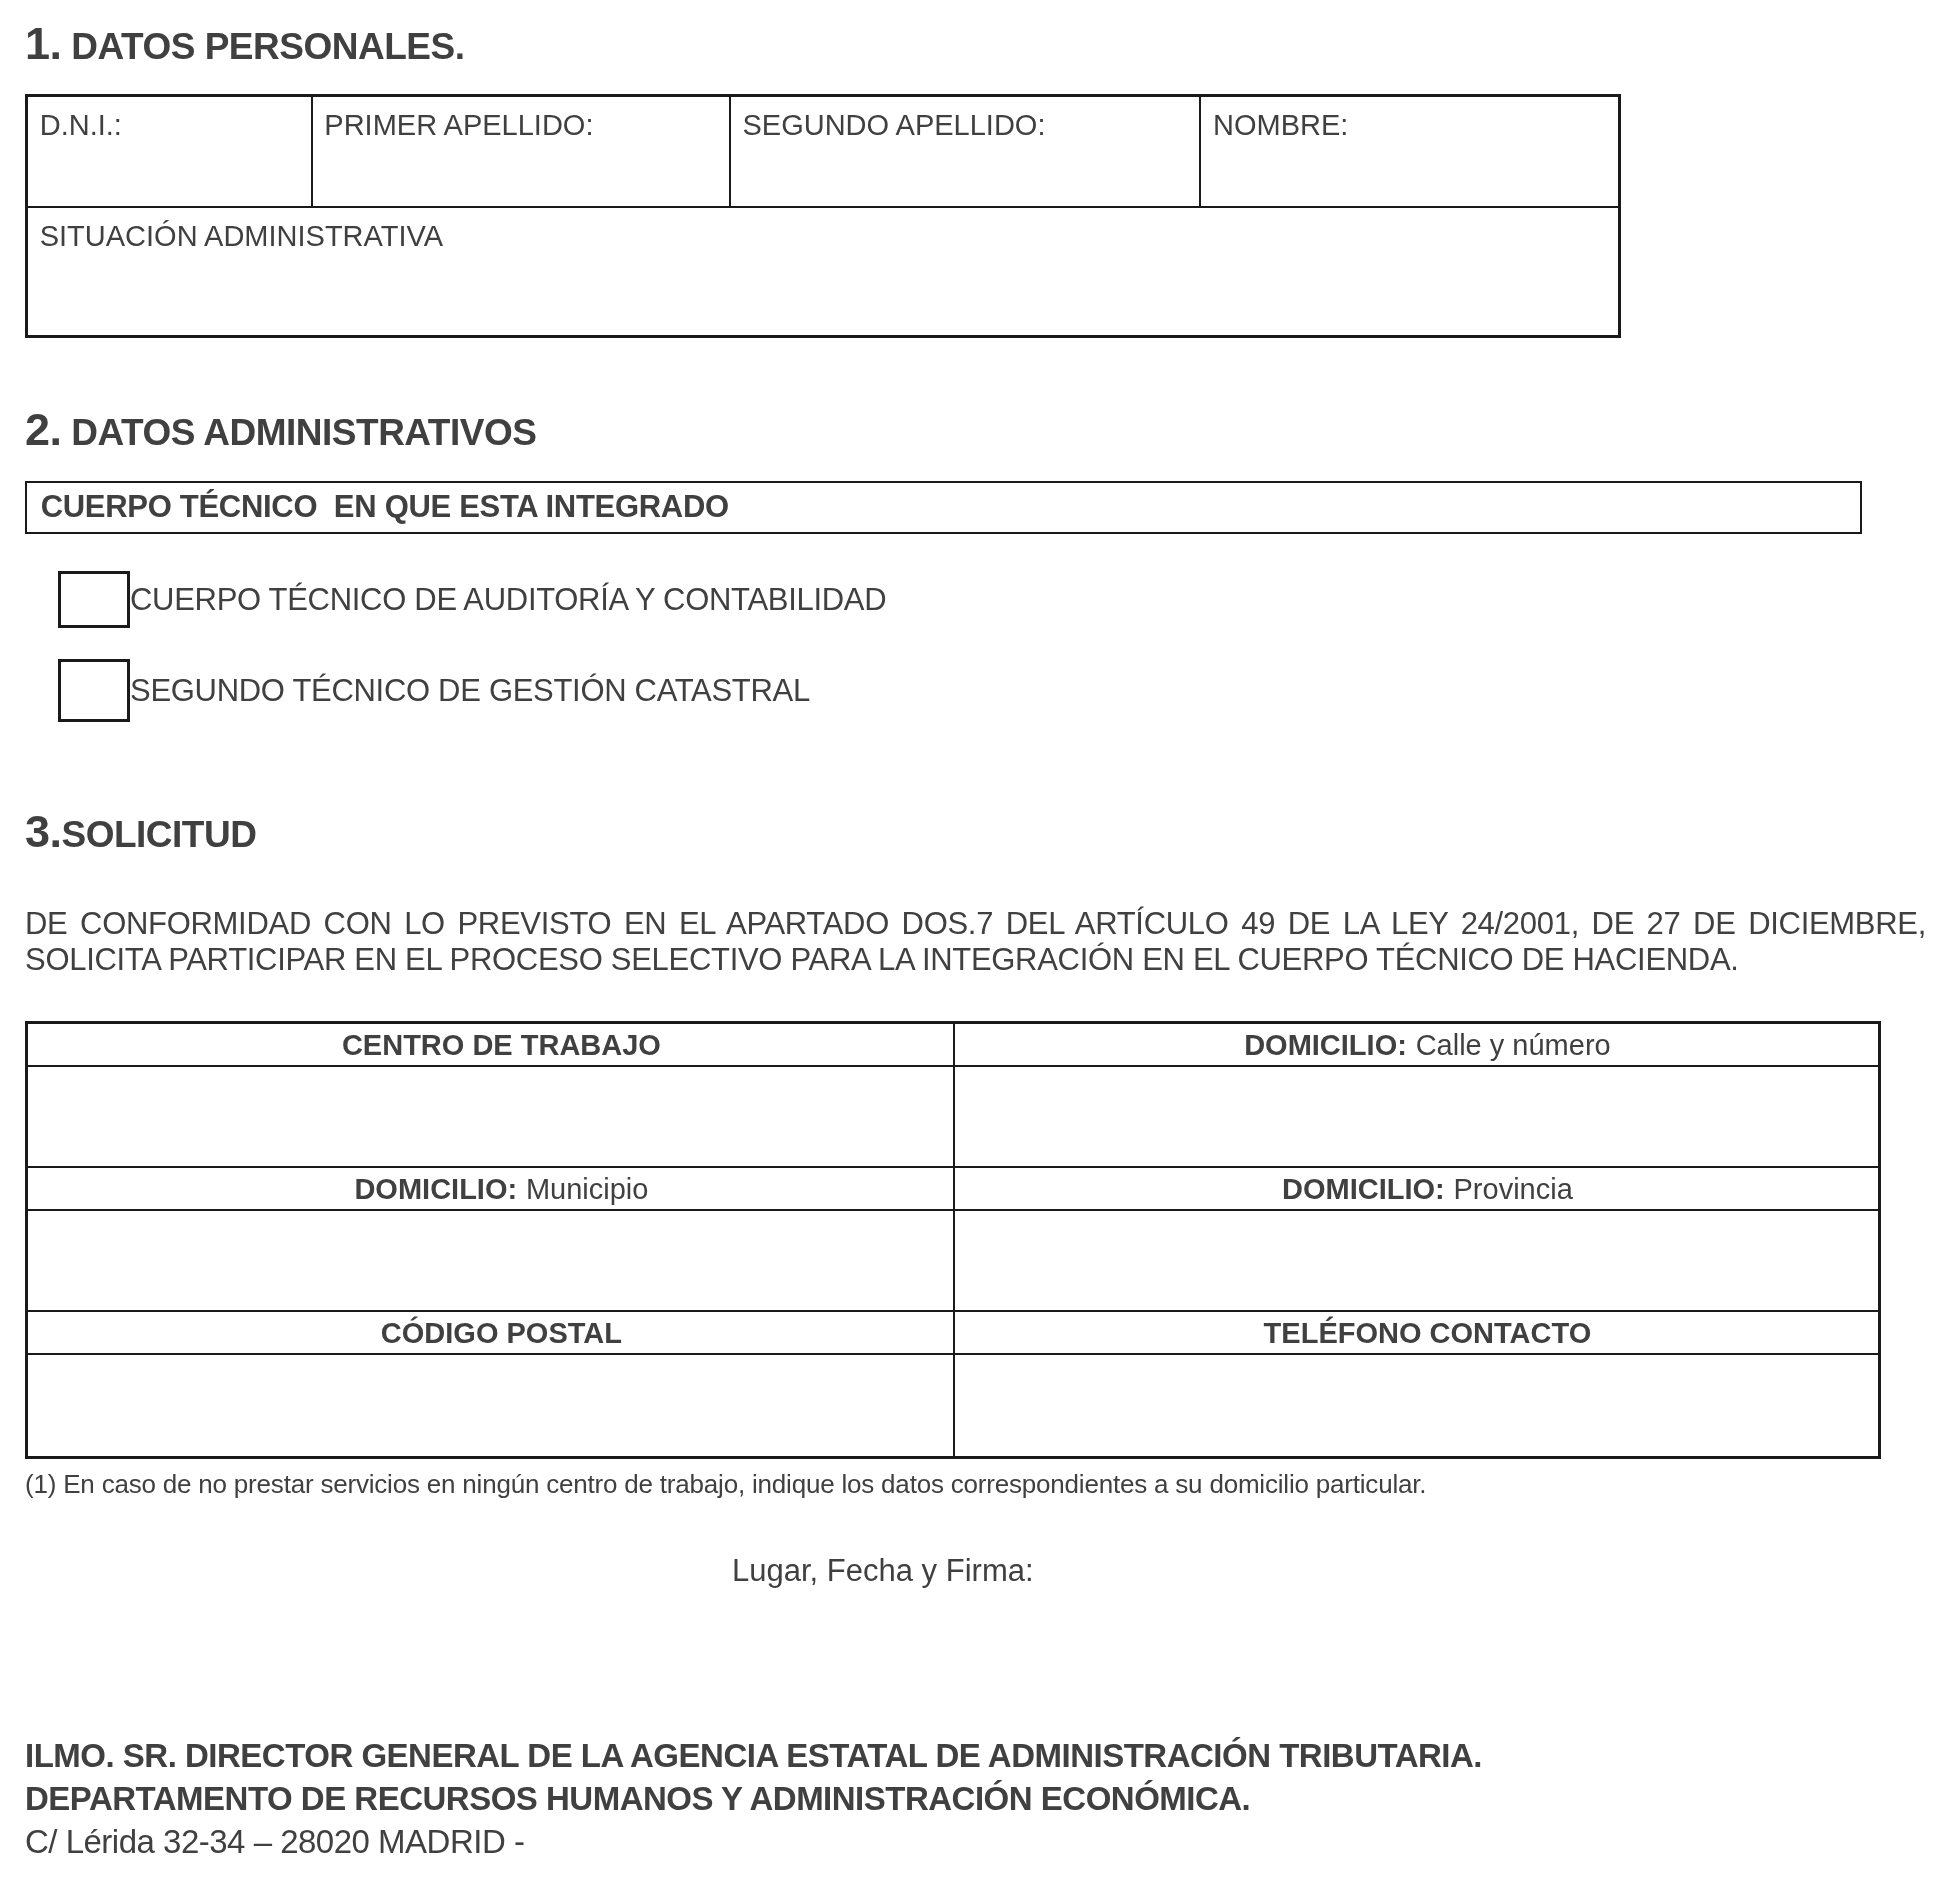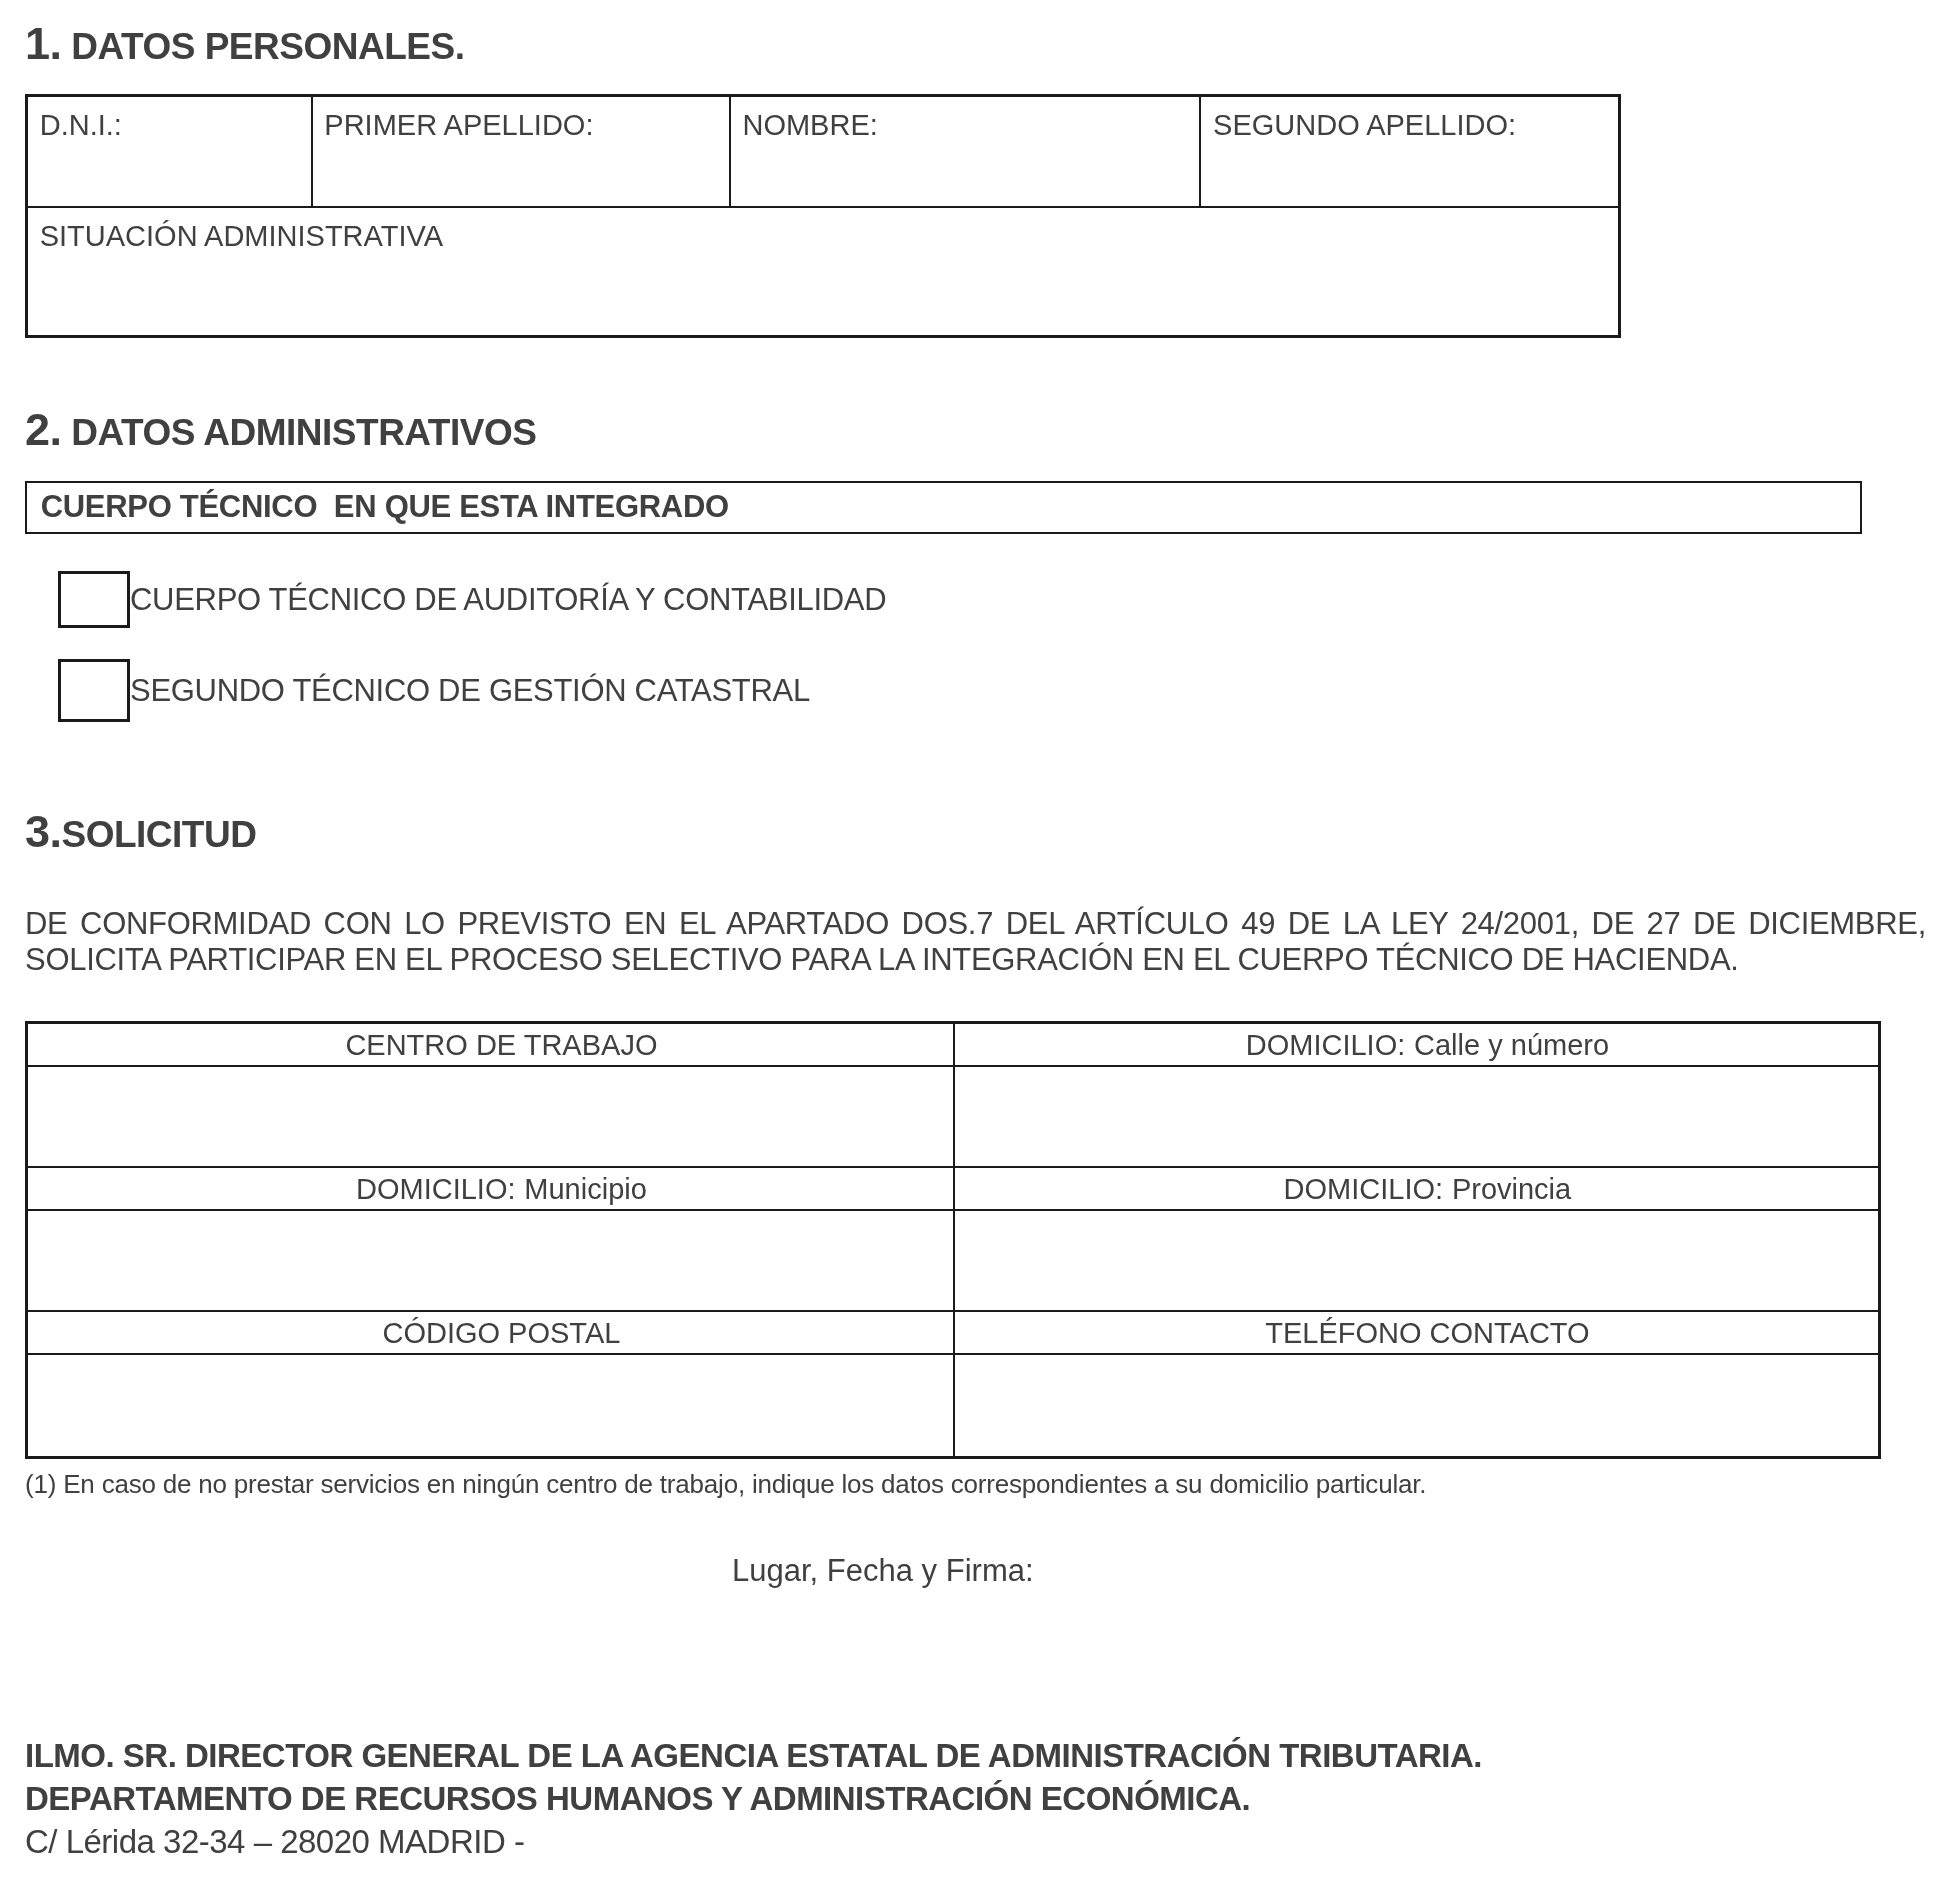--- a/index.html
+++ b/index.html
@@ -104,21 +104,21 @@
     border-bottom:2.9px solid #1a1a1a;
   }
   .t2 > div:nth-child(2n){border-right:none;}
   .t2 > div:nth-last-child(-n+2){border-bottom:none;}
   .t2-hdr{
     height:43px;
     font-size:29px;
     text-align:center;
     padding-top:4.9px;
   }
-  .t2-hdr .b{font-weight:normal;margin-left:22px;}
+  .t2-hdr .b{font-weight:bold;margin-left:22px;}
   .t2-hdr .r:not(:empty){margin-left:8.8px;}
   .t2-input{height:101px;background:#fff;}
   
   .footnote{
     margin-top:9.8px;
     font-size:26px;
     letter-spacing:-0.2px;
   }
   .firma{
     margin-top:53px;
@@ -146,24 +146,24 @@
 
   <div class="t1">
     <div class="t1-row1">
       <div class="cell">
         <span>D.N.I.:</span>
       </div>
       <div class="cell">
         <span>PRIMER APELLIDO:</span>
       </div>
       <div class="cell">
+        <span>SEGUNDO APELLIDO:</span>
+      </div>
+      <div class="cell">
         <span>NOMBRE:</span>
-      </div>
-      <div class="cell">
-        <span>SEGUNDO APELLIDO:</span>
       </div>
     </div>
     <div class="t1-row2">
       <span>SITUACIÓN ADMINISTRATIVA</span>
     </div>
   </div>
 
   <div class="sec-title bar">
     <span class="num">2.</span><span class="txt">DATOS ADMINISTRATIVOS</span>
   </div>

